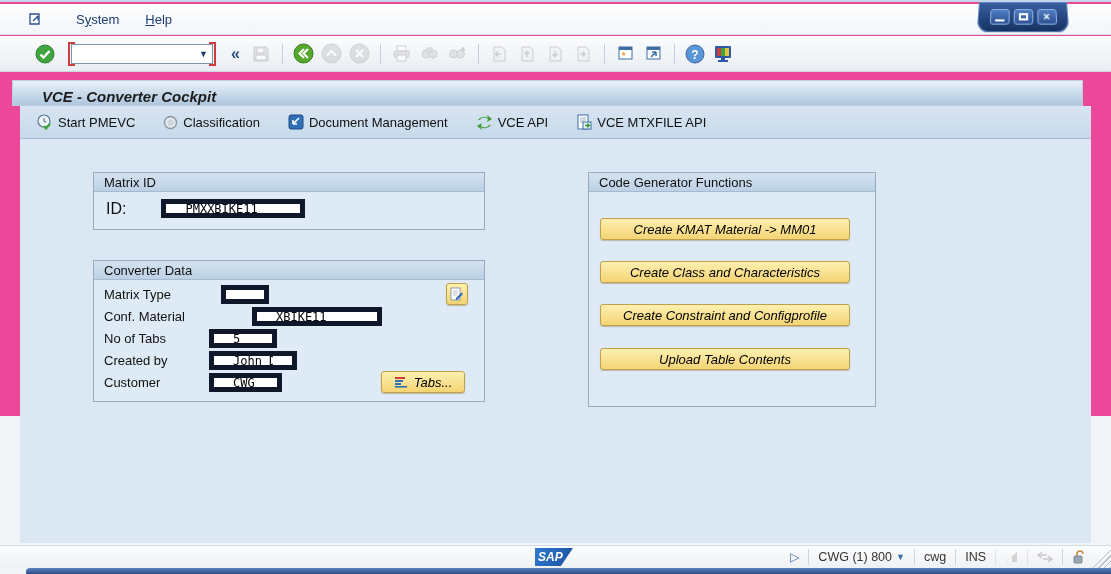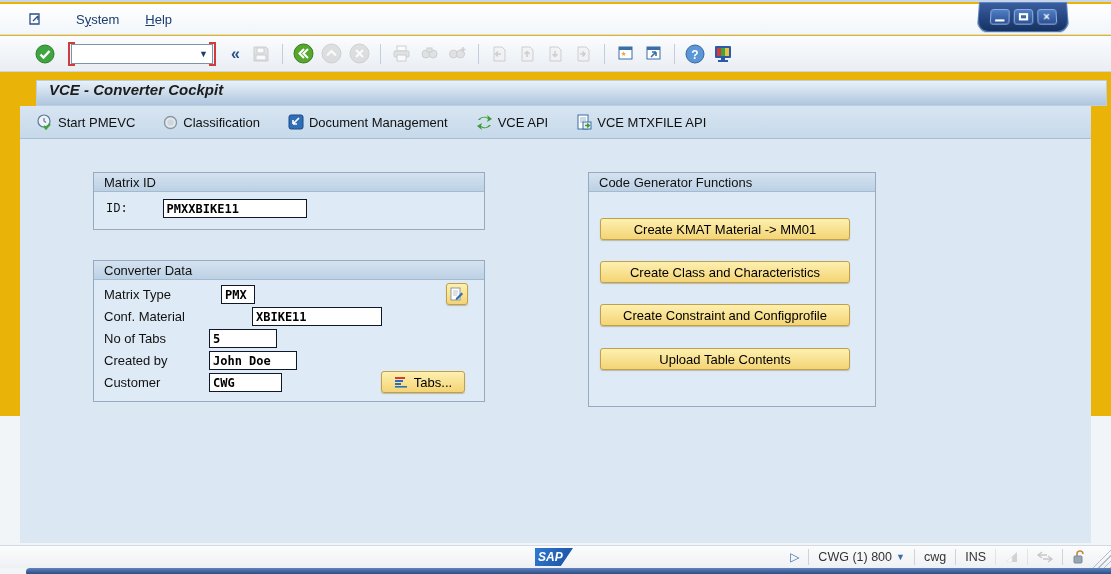--- a/index.html
+++ b/index.html
@@ -1,17 +1,17 @@
 <!DOCTYPE html>
 <html><head>
 <meta charset="utf-8">
 <style>
   * { margin:0; padding:0; box-sizing:border-box; }
   html,body { width:1111px; height:574px; background:#f2f5f8; font-family:"Liberation Sans",sans-serif; overflow:hidden; }
-  .window { position:relative; width:1111px; height:416px; background:#eab308; border-top:2px solid #c7d6e8; }
+  .window { position:relative; width:1111px; height:416px; background:#ec4899; border-top:2px solid #c7d6e8; }
 
   
   .menubar { position:absolute; left:0; top:2px; width:100%; height:31px;
              background:linear-gradient(#ffffff,#f2f6fa); border-bottom:1px solid #d8dfe6;
              display:flex; align-items:center; padding-left:28px; gap:26px; }
   .menu-item { font-size:13px; color:#1b3c6e; cursor:default; }
   .menu-item u { text-decoration:underline; }
   .menu-exit { display:inline-flex; margin-right:6px; }
 
   
@@ -37,44 +37,44 @@
   .cmdwrap::before { content:""; position:absolute; left:0; top:0; bottom:0; width:5px;
                      border:2px solid #d03c3c; border-right:none; }
   .cmdwrap::after { content:""; position:absolute; right:0; top:0; bottom:0; width:5px;
                     border:2px solid #d03c3c; border-left:none; }
   .cmdfield { width:100%; height:100%; border:1px solid #7c93aa; background:#fff;
               font-family:"DejaVu Sans Mono",monospace; font-size:12px; padding:0 16px 0 3px; }
   .cmddrop { position:absolute; right:8px; top:7px; font-size:9px; color:#1b3c6e; pointer-events:none; }
   .chev { font-size:16px; color:#2a4d85; font-weight:bold; padding:0 4px; }
 
   
-  .titlebar { position:absolute; left:36px; top:78px; width:1071px; height:26px;
+  .titlebar { position:absolute; left:12px; top:78px; width:1071px; height:26px;
               background:linear-gradient(#e9f1f9,#aec6de); border:1px solid #bccddd;
-              display:flex; align-items:flex-start; padding-left:12px; }
+              display:flex; align-items:flex-end; padding-left:29px; }
   .titlebar h1 { font-size:15px; font-style:italic; font-weight:bold; color:#1c1c1c; }
   .apptoolbar { position:absolute; left:20px; top:104px; width:1071px; height:33px;
                 background:linear-gradient(#d8e5f2,#c6d9ea); border-bottom:1px solid #a9bed2;
                 display:flex; align-items:center; padding-left:10px; gap:16px; }
   .abtn { display:flex; align-items:center; gap:5px; font-size:13px; color:#111;
           padding:3px 5px; border:1px solid transparent; cursor:default; }
   .content { position:absolute; left:20px; top:137px; width:1071px; height:404px; background:#dbe8f4; }
 
   
   .group { position:absolute; border:1px solid #96abc0; background:#deeaf5; }
   .ghead { height:19px; background:linear-gradient(#d5e2f0,#bcd1e5); border-bottom:1px solid #a5bacd;
            display:flex; align-items:center; padding-left:10px; font-size:13px; color:#111; }
   .grow { position:absolute; display:flex; align-items:center; }
   .glabel { font-size:13px; color:#111; }
-  .gfield { border:1px solid #0f172a; background:#fff; font-family:"DejaVu Sans Mono",monospace;
-            font-size:12px; height:19px; padding:0 3px; color:#000;font-weight:bold; }
+  .gfield { border:5px solid #0f172a; background:#fff; font-family:"DejaVu Sans Mono",monospace;
+            font-size:12px; height:19px; padding:0 19px; color:#000; }
 
   
   .ybtn { background:linear-gradient(#fdf0b0,#f4d475); border:1px solid #c0a04a; border-radius:3px;
           font-size:13px; color:#000; display:flex; align-items:center; justify-content:center;
-          box-shadow:0 1px 1px rgba(120,100,40,.35); cursor:default; font-family:"Liberation Sans",sans-serif; }
+          box-shadow:0 1px 1px rgba(120,100,40,.35); cursor:default; font-family:"Liberation Sans",sans-serif;font-style:italic; }
 
   
   .statusbar { position:absolute; left:0; top:543px; width:100%; height:23px;
                background:linear-gradient(#fbfcfd,#eef1f4); border-top:1px solid #d3dae1;
                display:flex; align-items:center; font-size:12.5px; color:#333; }
   .saplogo { position:absolute; left:535px; top:2px; width:38px; height:18px;
              background:linear-gradient(120deg,#2f7ad1,#1b4f9e);
              clip-path:polygon(0 0,100% 0,68% 100%,0 100%); color:#fff; font-weight:bold;
              font-style:italic; font-size:12px; display:flex; align-items:center; padding-left:3px;text-align:right; }
   .sright { position:absolute; right:16px; top:0; height:100%; display:flex; align-items:center; }
@@ -291,21 +291,21 @@
       </span>
       <span>VCE MTXFILE API</span>
     </span>
   </div>
 
   <div class="content">
 
     <div class="group" style="left:73px; top:33px; width:392px; height:58px;">
       <div class="ghead">Matrix ID</div>
       <div class="grow" style="left:12px; top:26px;">
-        <span class="glabel" style="font-family:Liberation Mono, monospace; font-size:12px;">ID:</span>
+        <span class="glabel" style="font-family:Liberation Sans, sans-serif; font-size:16px;">ID:</span>
         <input class="gfield" style="margin-left: 35px; width: 144px;" value="PMXXBIKE11">
       </div>
     </div>
 
     <div class="group" style="left:73px; top:121px; width:392px; height:142px;">
       <div class="ghead">Converter Data</div>
       <div class="grow" style="left:10px; top:24px; width:372px;gap:12px;">
         <span class="glabel" style="width:105px;">Matrix Type</span>
         <input class="gfield" style="width: 34px;" value="PMX">
       </div>

